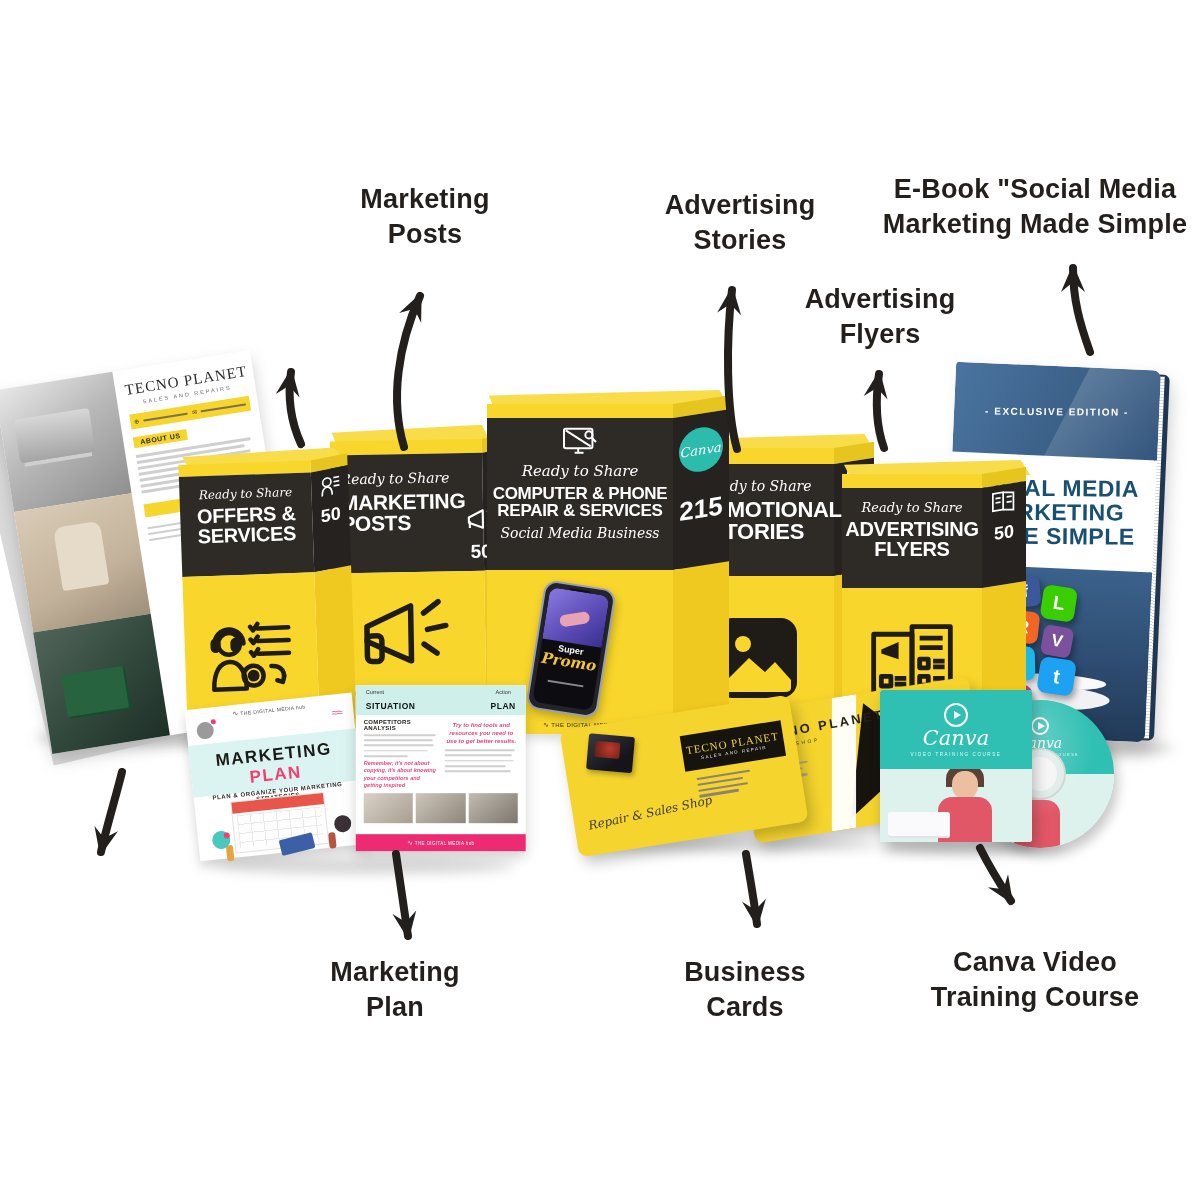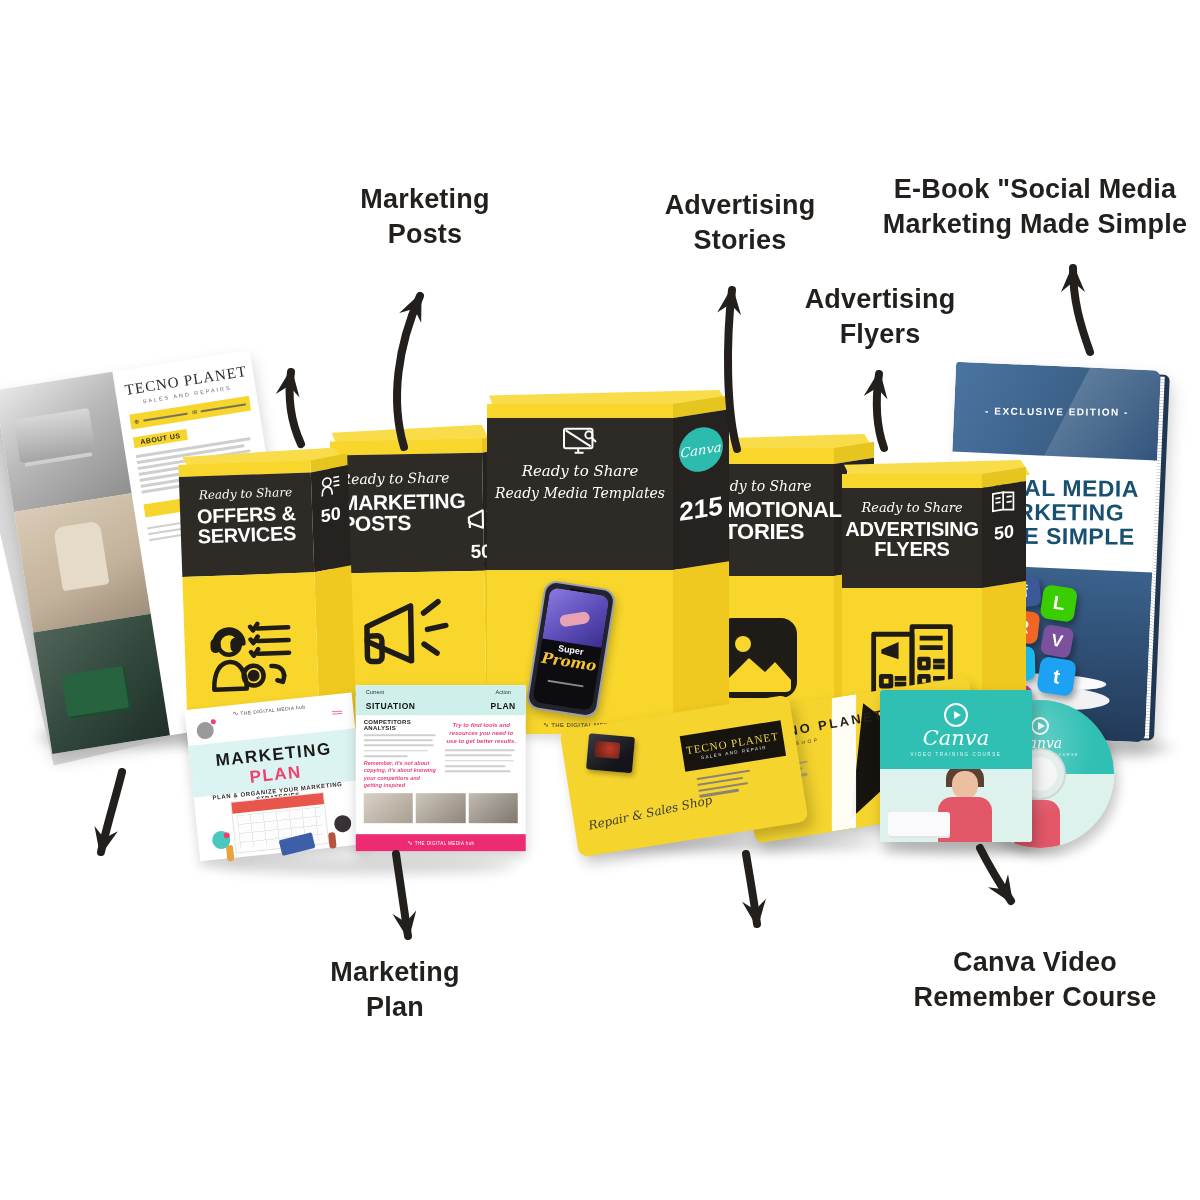--- a/index.html
+++ b/index.html
@@ -216,22 +216,24 @@
   <div class="ann" style="left:330px;top:182px;width:190px;">Marketing
 Posts</div>
   <div class="ann" style="left:645px;top:188px;width:190px;">Advertising
 Stories</div>
   <div class="ann" style="left:785px;top:282px;width:190px;">Advertising
 Flyers</div>
   <div class="ann" style="left:875px;top:172px;width:320px;">E-Book "Social Media
 Marketing Made Simple</div>
   <div class="ann" style="left:300px;top:955px;width:190px;">Marketing
 Plan</div>
+  <div class="ann" style="left:650px;top:955px;width:190px;">Business
+Cards</div>
   <div class="ann" style="left:905px;top:945px;width:260px;">Canva Video
-Remember Course</div>
+Training Course</div>
 
   <svg id="arrows" width="1200" height="1200" viewBox="0 0 1200 1200">
     <defs>
       <marker id="ah" markerWidth="34" markerHeight="34" refX="26" refY="15" orient="auto" markerUnits="userSpaceOnUse">
         <path d="M30 15 L2 3 L12 15 L2 27 Z" fill="#221F1C"></path>
       </marker>
     </defs>
     <g stroke="#221F1C" stroke-width="8" fill="none" stroke-linecap="round">
       <path d="M301 444 C291 422 287 400 291 372" marker-end="url(#ah)"></path>
       <path d="M404 447 C390 400 398 345 420 296" marker-end="url(#ah)"></path>
@@ -402,21 +404,23 @@
         <svg style="display:block;margin:8px auto 0;" width="40" height="32" viewBox="0 0 44 36">
           <g stroke="#fff" stroke-width="2.2" fill="none" stroke-linejoin="round">
             <rect x="4" y="3" width="32" height="22" rx="2"></rect>
             <path d="M6 5 L34 23"></path>
             <circle cx="32" cy="10" r="4"></circle>
               <path d="M35 13 l5 5"></path>
             <path d="M16 30 h10 M20 25 v5"></path>
           </g>
         </svg>
         <div class="tagline" style="font-size:15px;margin-top:4px;">Ready to Share</div>
-        <div class="tagline" style="font-size:14px;margin-top:5px;">Ready Media Templates</div>
+        <div class="box-title" style="font-size:17px;margin-top:5px;">COMPUTER &amp; PHONE
+REPAIR &amp; SERVICES</div>
+        <div class="tagline" style="font-size:14px;margin-top:5px;">Social Media Business</div>
       </div>
       <div class="bodyy">
         <div class="phone" style="left:48px;top:14px;">
           <div class="notch"></div>
           <div class="scr">
             <div class="img"></div>
             <div class="l1">Super</div>
             <div class="l2">Promo</div>
             <div class="url"></div>
           </div>

